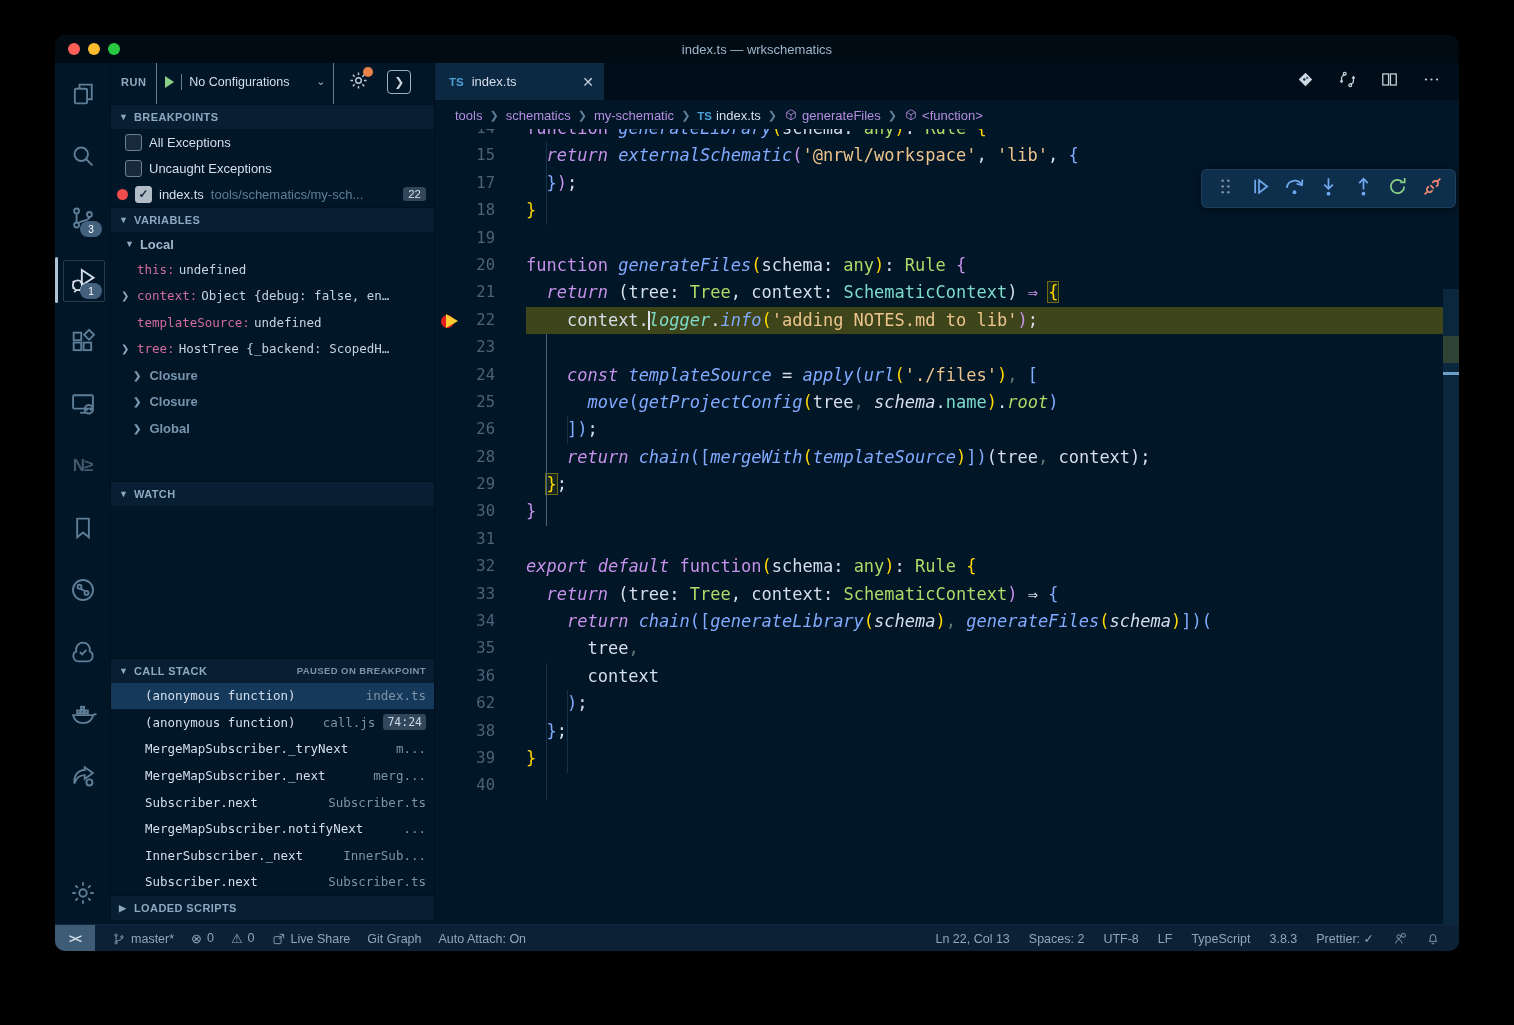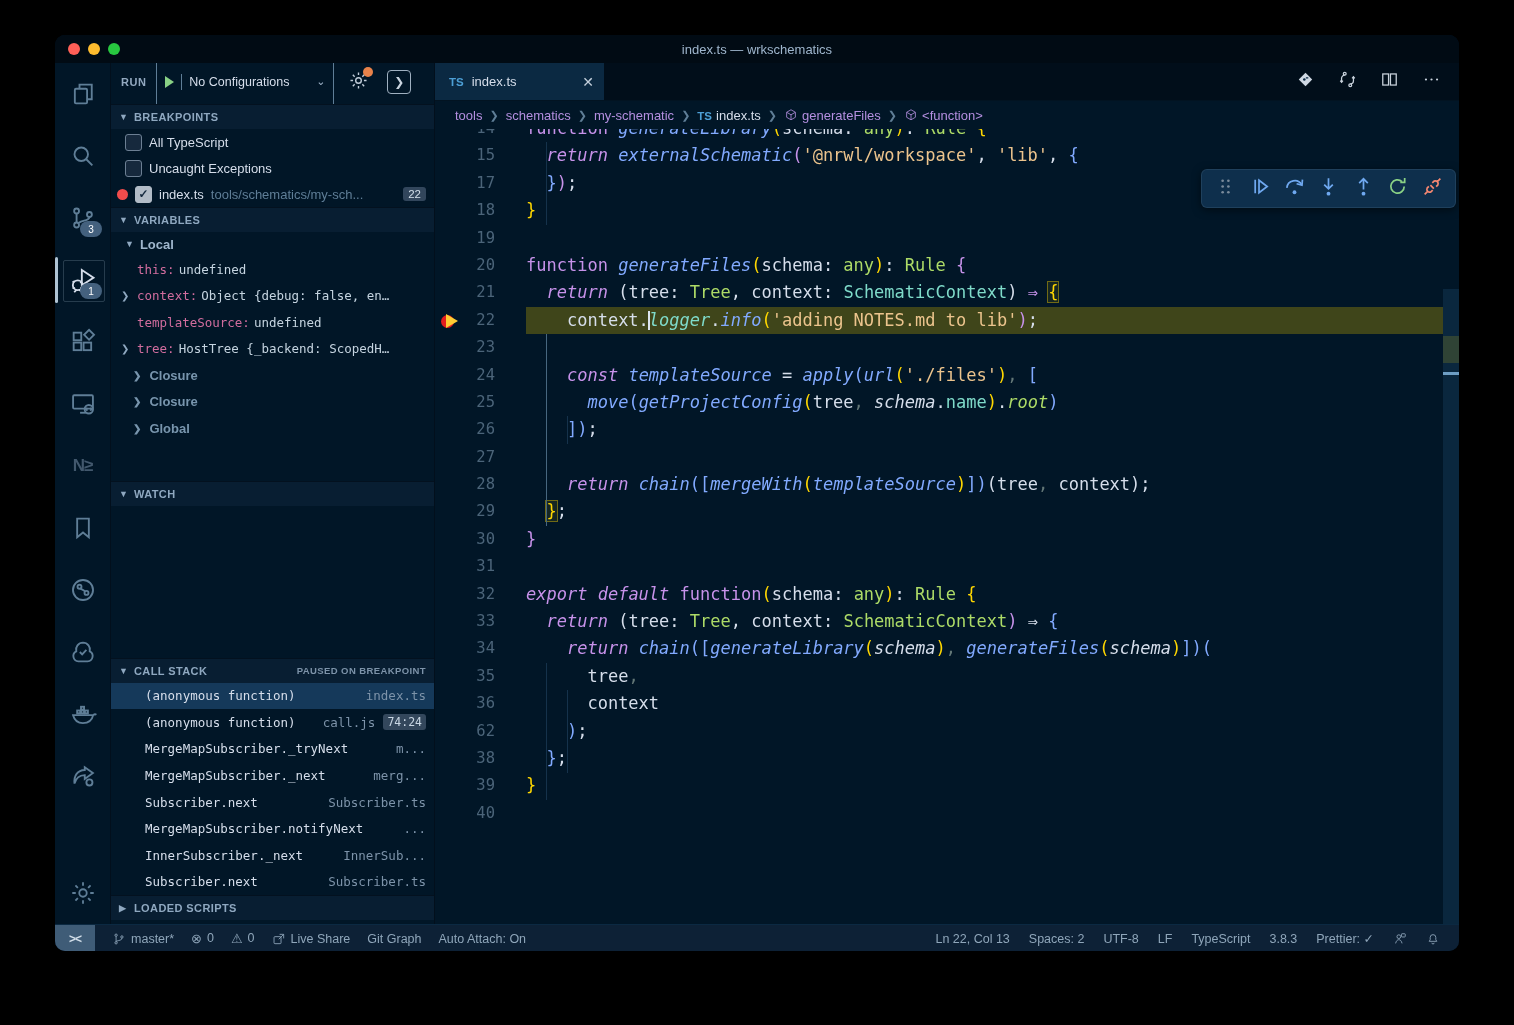--- a/index.html
+++ b/index.html
@@ -248,21 +248,21 @@
         <div class="panel-btn">❯</div>
       </div>
 
       <div class="sec-header" style="margin-top:4px">
         <span class="twist">▼</span>
         <span>BREAKPOINTS</span>
       </div>
       <div id="bp-list">
           <div class="bp-row">
             <span class="cbox"></span>
-            <span>All TypeScript</span>
+            <span>All Exceptions</span>
           </div>
           <div class="bp-row">
             <span class="cbox"></span>
             <span>Uncaught Exceptions</span>
           </div>
           <div class="bp-row">
             <span class="bp-dot"></span>
             <span class="cbox checked">✓</span>
             <span>index.ts</span>
             <span class="bp-path">tools/schematics/my-sch...</span>
@@ -429,21 +429,20 @@
             <div class="cl"><span class="ln">17</span><span class="gutpad"></span><span class="lc"><span class="w">  </span><span class="B">}</span><span class="M">)</span><span class="w">;</span></span></div>
             <div class="cl"><span class="ln">18</span><span class="gutpad"></span><span class="lc"><span class="G">}</span></span></div>
             <div class="cl"><span class="ln">19</span><span class="gutpad"></span><span class="lc"></span></div>
             <div class="cl"><span class="ln">20</span><span class="gutpad"></span><span class="lc"><span class="K">function</span><span class="w"> </span><span class="f">generateFiles</span><span class="G">(</span><span class="w">schema</span><span class="w">: </span><span class="t">any</span><span class="G">)</span><span class="w">: </span><span class="t">Rule</span><span class="w"> </span><span class="M">{</span></span></div>
             <div class="cl"><span class="ln">21</span><span class="gutpad"></span><span class="lc"><span class="w">  </span><span class="k">return</span><span class="w"> (</span><span class="w">tree</span><span class="w">: </span><span class="t">Tree</span><span class="w">, </span><span class="w">context</span><span class="w">: </span><span class="T">SchematicContext</span><span class="w">) </span><span class="M">⇒</span><span class="w"> </span><span class="G bm">{</span></span></div>
             <div class="cl cur"><span class="bpzone"><span class="bp-hit-dot"></span><span class="bp-hit-arrow"></span></span><span class="ln">22</span><span class="gutpad"></span><span class="lc"><span class="w">    </span><span class="w">context</span><span class="w">.</span><span class="cursor"></span><span class="Ti">logger</span><span class="w">.</span><span class="f">info</span><span class="G">(</span><span class="s">'adding NOTES.md to lib'</span><span class="M">)</span><span class="w">;</span></span></div>
             <div class="cl"><span class="ln">23</span><span class="gutpad"></span><span class="lc"></span></div>
             <div class="cl"><span class="ln">24</span><span class="gutpad"></span><span class="lc"><span class="w">    </span><span class="k">const</span><span class="w"> </span><span class="f">templateSource</span><span class="w"> = </span><span class="f">apply</span><span class="B">(</span><span class="f">url</span><span class="G">(</span><span class="s">'./files'</span><span class="G">)</span><span class="d">,</span><span class="w"> </span><span class="B">[</span></span></div>
             <div class="cl"><span class="ln">25</span><span class="gutpad"></span><span class="lc"><span class="w">      </span><span class="f">move</span><span class="B">(</span><span class="f">getProjectConfig</span><span class="G">(</span><span class="w">tree</span><span class="d">,</span><span class="w"> </span><span class="wi">schema</span><span class="w">.</span><span class="T">name</span><span class="G">)</span><span class="w">.</span><span class="gi">root</span><span class="B">)</span></span></div>
             <div class="cl"><span class="ln">26</span><span class="gutpad"></span><span class="lc"><span class="w">    </span><span class="B">]</span><span class="B">)</span><span class="w">;</span></span></div>
-            <div class="cl"><span class="ln">27</span><span class="gutpad"></span><span class="lc"></span></div>
             <div class="cl"><span class="ln">28</span><span class="gutpad"></span><span class="lc"><span class="w">    </span><span class="k">return</span><span class="w"> </span><span class="f">chain</span><span class="B">(</span><span class="B">[</span><span class="f">mergeWith</span><span class="G">(</span><span class="f">templateSource</span><span class="G">)</span><span class="B">]</span><span class="B">)</span><span class="w">(</span><span class="w">tree</span><span class="d">,</span><span class="w"> </span><span class="w">context</span><span class="w">)</span><span class="w">;</span></span></div>
             <div class="cl"><span class="ln">29</span><span class="gutpad"></span><span class="lc"><span class="w">  </span><span class="G bm">}</span><span class="w">;</span></span></div>
             <div class="cl"><span class="ln">30</span><span class="gutpad"></span><span class="lc"><span class="M">}</span></span></div>
             <div class="cl"><span class="ln">31</span><span class="gutpad"></span><span class="lc"></span></div>
             <div class="cl"><span class="ln">32</span><span class="gutpad"></span><span class="lc"><span class="k">export</span><span class="w"> </span><span class="k">default</span><span class="w"> </span><span class="K">function</span><span class="G">(</span><span class="w">schema</span><span class="w">: </span><span class="t">any</span><span class="G">)</span><span class="w">: </span><span class="t">Rule</span><span class="w"> </span><span class="G">{</span></span></div>
             <div class="cl"><span class="ln">33</span><span class="gutpad"></span><span class="lc"><span class="w">  </span><span class="k">return</span><span class="w"> (</span><span class="w">tree</span><span class="w">: </span><span class="t">Tree</span><span class="w">, </span><span class="w">context</span><span class="w">: </span><span class="t">SchematicContext</span><span class="M">)</span><span class="w"> ⇒ </span><span class="B">{</span></span></div>
             <div class="cl"><span class="ln">34</span><span class="gutpad"></span><span class="lc"><span class="w">    </span><span class="k">return</span><span class="w"> </span><span class="f">chain</span><span class="B">(</span><span class="B">[</span><span class="f">generateLibrary</span><span class="G">(</span><span class="wi">schema</span><span class="G">)</span><span class="d">,</span><span class="w"> </span><span class="f">generateFiles</span><span class="G">(</span><span class="wi">schema</span><span class="G">)</span><span class="B">]</span><span class="B">)</span><span class="B">(</span></span></div>
             <div class="cl"><span class="ln">35</span><span class="gutpad"></span><span class="lc"><span class="w">      </span><span class="w">tree</span><span class="d">,</span></span></div>
             <div class="cl"><span class="ln">36</span><span class="gutpad"></span><span class="lc"><span class="w">      </span><span class="w">context</span></span></div>
             <div class="cl"><span class="ln">62</span><span class="gutpad"></span><span class="lc"><span class="w">    </span><span class="B">)</span><span class="w">;</span></span></div>

